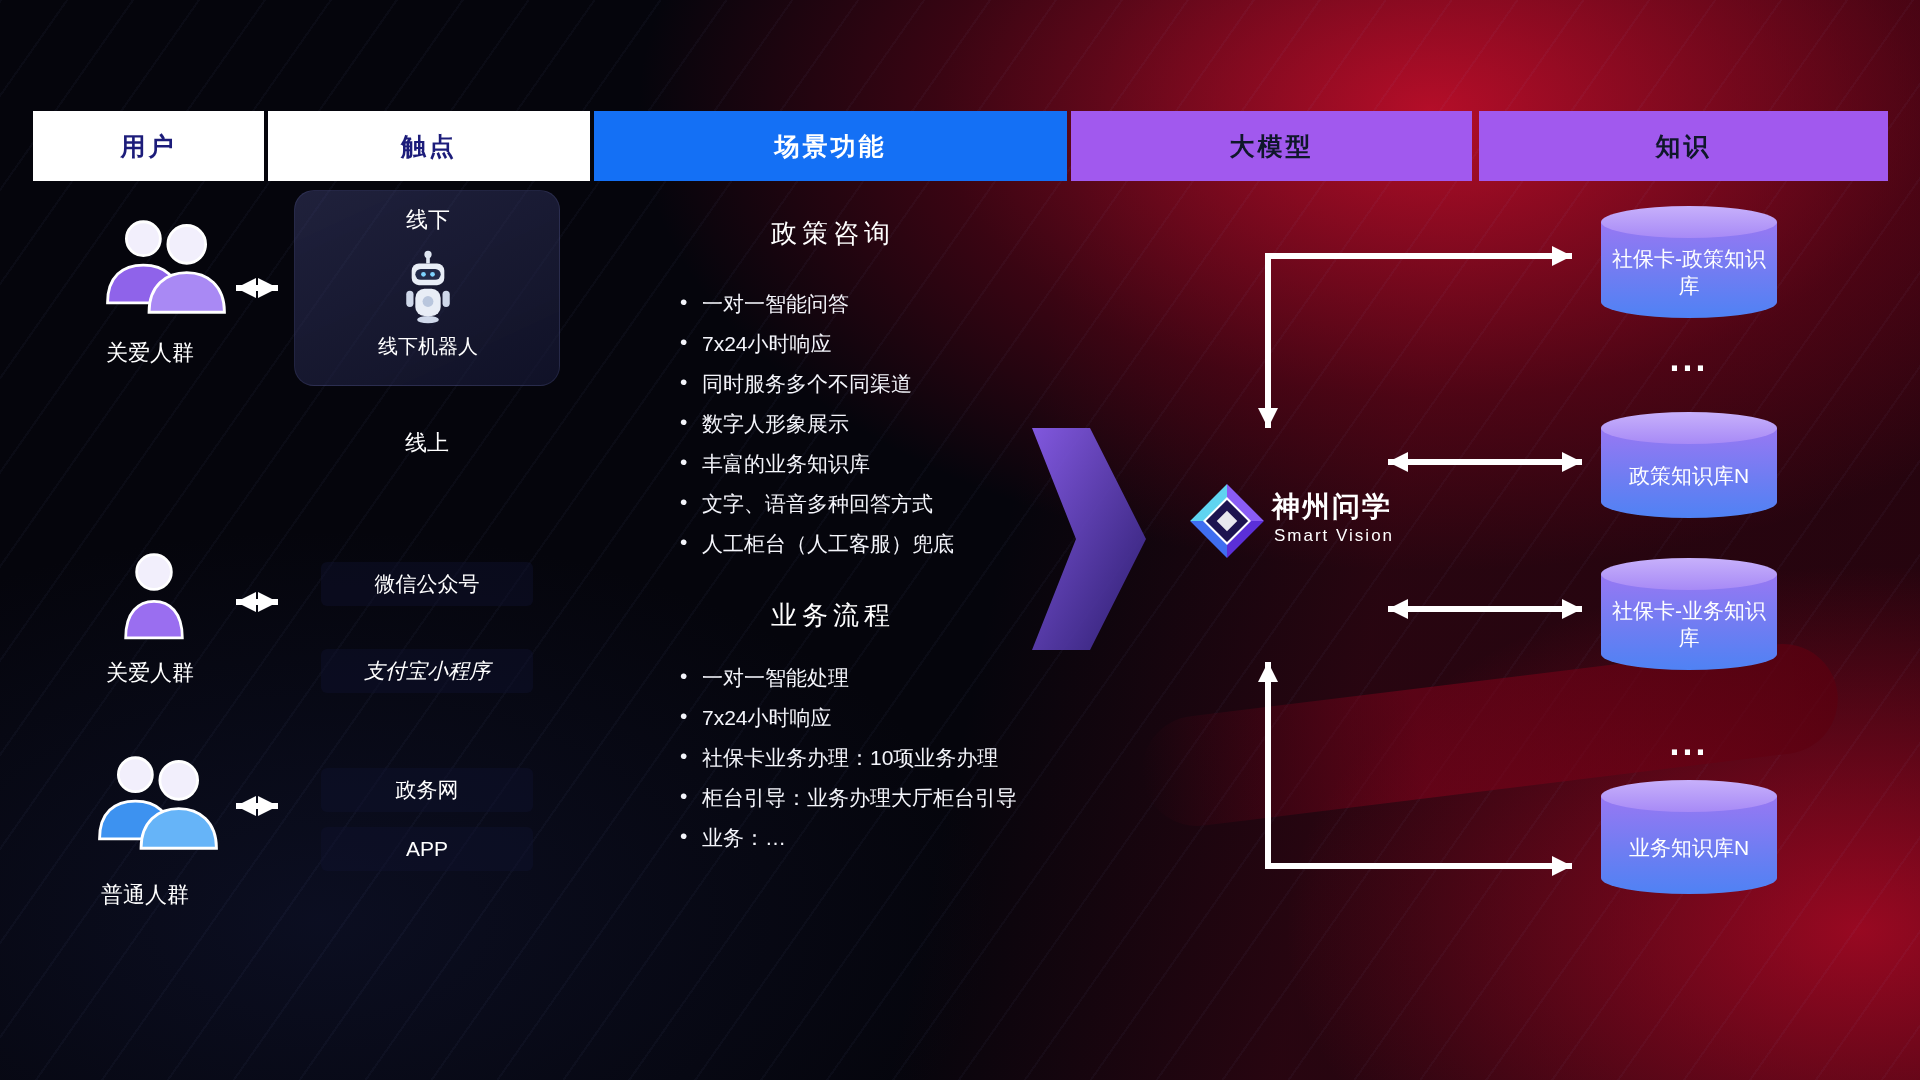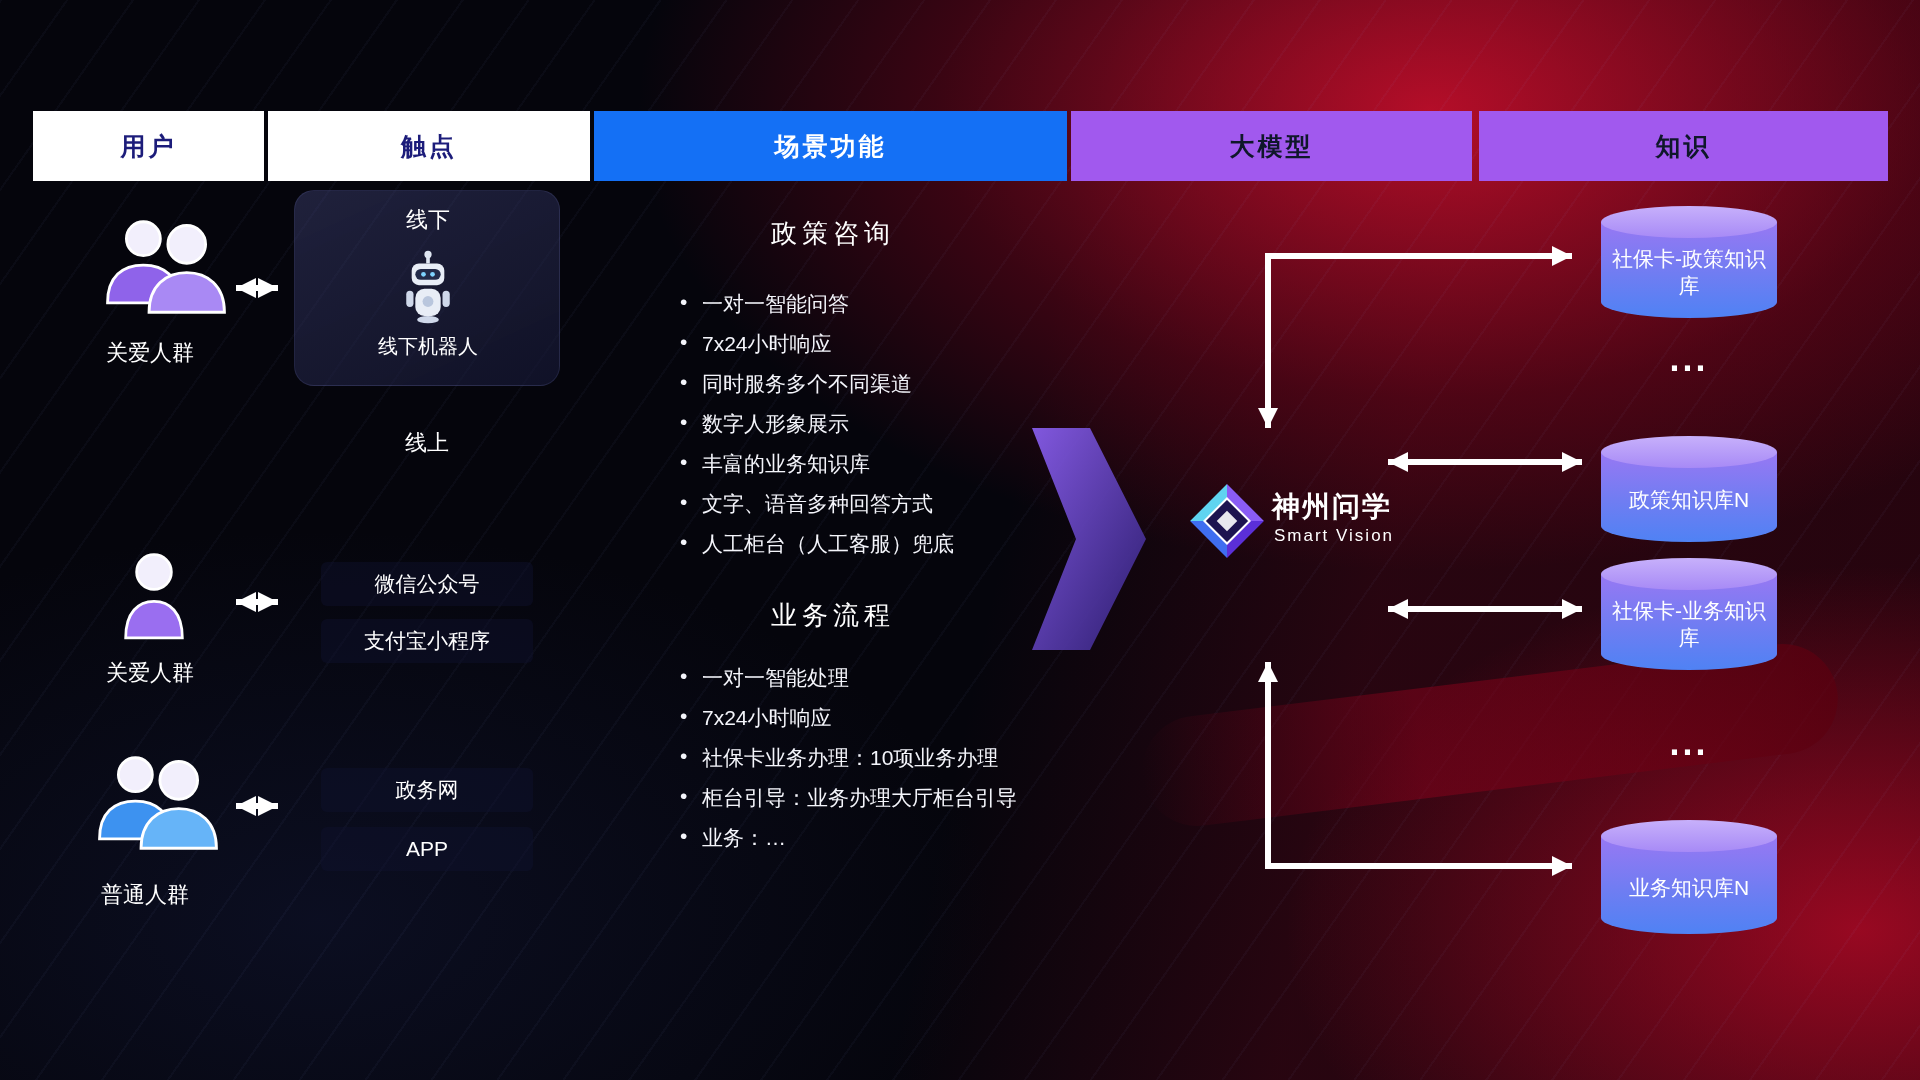--- a/index.html
+++ b/index.html
@@ -103,21 +103,21 @@
       <rect x="18" y="44" width="28" height="30" rx="10" fill="#e8edf6"></rect>
       <circle cx="32" cy="58" r="6" fill="#b9c6dd"></circle>
       <ellipse cx="32" cy="78" rx="12" ry="4" fill="#cfd8ea"></ellipse>
     </svg>
     <div class="lbl" style="left:0; top:142px; width:266px; font-size:20px;">线下机器人</div>
   </div>
 
   <div class="lbl" style="left:294px; top:428px; width:266px;">线上</div>
 
   <div class="chan" style="top:562px;">微信公众号</div>
-  <div class="chan" style="top:619px;">支付宝小程序</div>
+  <div class="chan" style="top:649px;font-style:italic;">支付宝小程序</div>
   <div class="chan" style="top:768px;">政务网</div>
   <div class="chan" style="top:827px;">APP</div>
 
   <div class="sec-title" style="top:216px;font-family:Liberation Serif, serif;">政策咨询</div>
   <ul class="bullets" style="top:290px;">
     <li>一对一智能问答</li>
     <li>7x24小时响应</li>
     <li>同时服务多个不同渠道</li>
     <li>数字人形象展示</li>
     <li>丰富的业务知识库</li>
@@ -154,32 +154,32 @@
   </svg>
   <div class="logo-name">神州问学</div>
   <div class="logo-sub">Smart Vision</div>
 
   <div class="cyl" style="top:206px; height:112px;">
     <div class="cyl-body"></div>
     <div class="cyl-top"></div>
     <div class="cyl-label">社保卡-政策知识库</div>
   </div>
   <div class="dots" style="top:338px;">...</div>
-  <div class="cyl" style="top:436px; height:106px;">
+  <div class="cyl" style="top:412px; height:106px;">
     <div class="cyl-body"></div>
     <div class="cyl-top"></div>
     <div class="cyl-label">政策知识库N</div>
   </div>
   <div class="cyl" style="top:558px; height:112px;">
     <div class="cyl-body"></div>
     <div class="cyl-top"></div>
     <div class="cyl-label">社保卡-业务知识库</div>
   </div>
   <div class="dots" style="top:722px;">...</div>
-  <div class="cyl" style="top:820px; height:114px;">
+  <div class="cyl" style="top:780px; height:114px;">
     <div class="cyl-body"></div>
     <div class="cyl-top"></div>
     <div class="cyl-label">业务知识库N</div>
   </div>
 
   <svg class="overlay" width="1920" height="1080">
     <defs>
       <marker id="ah" markerUnits="userSpaceOnUse" markerWidth="26" markerHeight="26" refX="22" refY="13" orient="auto-start-reverse">
         <path d="M2,3 L22,13 L2,23 Z" fill="#ffffff"></path>
       </marker>

